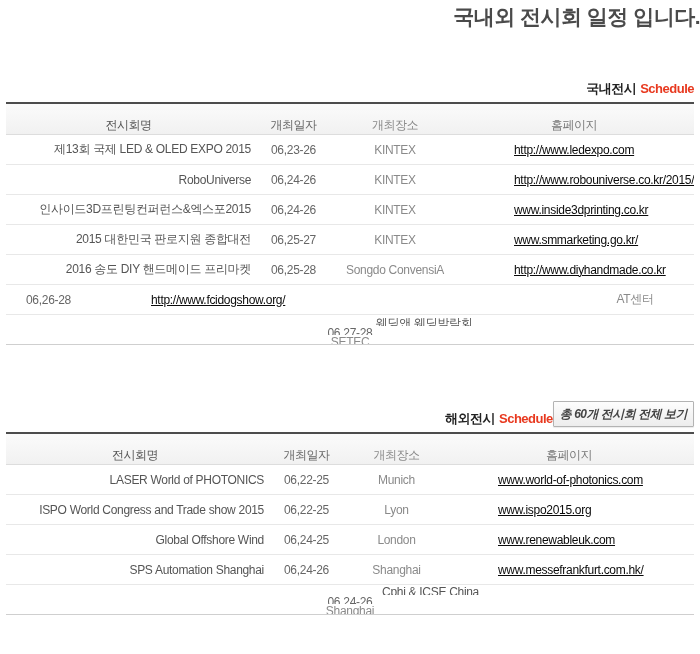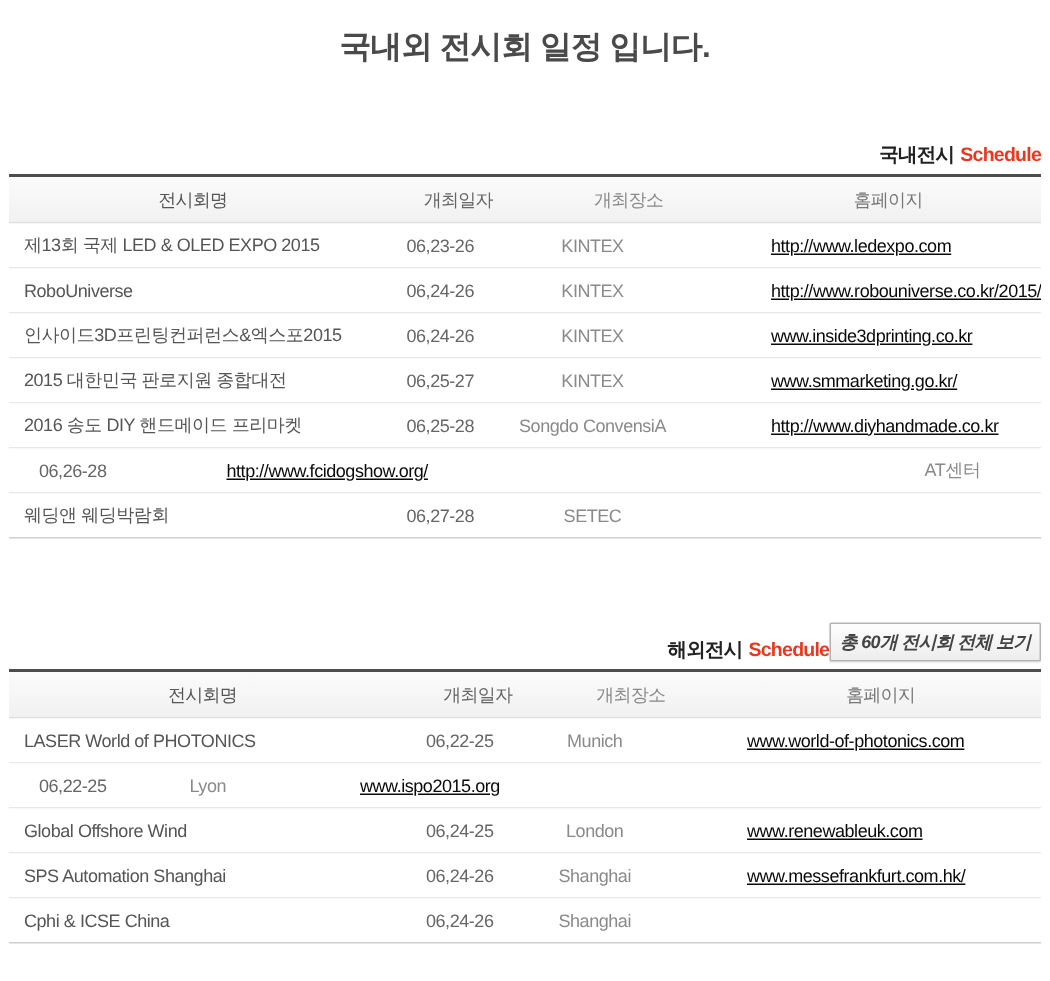--- a/index.html
+++ b/index.html
@@ -5,22 +5,22 @@
   html,body{margin:0;padding:0;background:#ffffff;}
   body{
     width:700px;height:654px;overflow:hidden;
     font-family:"Liberation Sans","DejaVu Sans",sans-serif;
     -webkit-font-smoothing:antialiased;
   }
   .page{width:700px;}
 
   
   .page-title{
-    margin:0;padding-top:17px;height:28px;
-    text-align:center;font-size:21px;font-weight:bold;color:#4a4a4a;
+    margin:0;padding-top:3px;height:28px;
+    text-align:right;font-size:21px;font-weight:bold;color:#4a4a4a;
     letter-spacing:-0.5px;
   }
 
   
   .section{margin:0 6px;}
   .section-1{margin-top:42px;}
   .section-2{margin-top:56px;}
 
   .section-header{
     display:flex;justify-content:flex-end;align-items:flex-end;
@@ -37,34 +37,33 @@
     background:linear-gradient(#fdfdfd,#ededed);
     border:1px solid #b3b3b3;border-radius:1px;
     box-shadow:0 1px 1px rgba(0,0,0,0.08);
     cursor:pointer;
     font-style:italic;
   }
 
   
   .sched-table{border-top:2px solid #4d4d4d;border-bottom:1px solid #cfcfcf;}
   .thead{
-    display:flex;height:30px;align-items:center;
+    display:flex;height:30px;align-items:flex-end;
     background:linear-gradient(#fbfbfb,#f1f1f1);
     border-bottom:1px solid #dddddd;
-    gap:12px;
   }
   .th{font-size:12px;color:#777777;text-align:center;letter-spacing:-0.5px;}
   .row{
     display:flex;height:29px;align-items:center;
     border-bottom:1px solid #e8e8e8;background:#ffffff;
   }
-  .tbody .row:last-child{border-bottom:none;}
+  .tbody .row:last-child{border-bottom:none;flex-direction:column;}
 
   .cell{font-size:12px;letter-spacing:-0.3px;white-space:nowrap;overflow:hidden;}
-  .c-name{text-align:left;padding-left:10px;color:#555555;box-sizing:border-box;}
+  .c-name{text-align:right;padding-left:10px;color:#555555;box-sizing:border-box;}
   .c-date{text-align:center;color:#666666;}
   .c-venue{text-align:center;color:#8a8a8a;}
   .c-home{text-align:left;flex:1;box-sizing:border-box;}
   .c-home a{color:#0a0a0a;text-decoration:underline;margin-left:32px;}
 
   
   .t-domestic .c-name{width:245px;}
   .t-domestic .c-date{width:85px;}
   .t-domestic .c-venue{width:118px;}
   .t-domestic .c-home{padding-left:28px;}
@@ -166,20 +165,21 @@
       <div class="tbody">
 
           <div class="row">
             <div class="cell c-name">LASER World of PHOTONICS</div>
             <div class="cell c-date">06,22-25</div>
             <div class="cell c-venue">Munich</div>
             <div class="cell c-home"><a href="#">www.world-of-photonics.com</a></div>
           </div>
 
           <div class="row">
+            <div class="cell c-name">ISPO World Congress and Trade show 2015</div>
             <div class="cell c-date">06,22-25</div>
             <div class="cell c-venue">Lyon</div>
             <div class="cell c-home"><a href="#">www.ispo2015.org</a></div>
           </div>
 
           <div class="row">
             <div class="cell c-name">Global Offshore Wind</div>
             <div class="cell c-date">06,24-25</div>
             <div class="cell c-venue">London</div>
             <div class="cell c-home"><a href="#">www.renewableuk.com</a></div>

